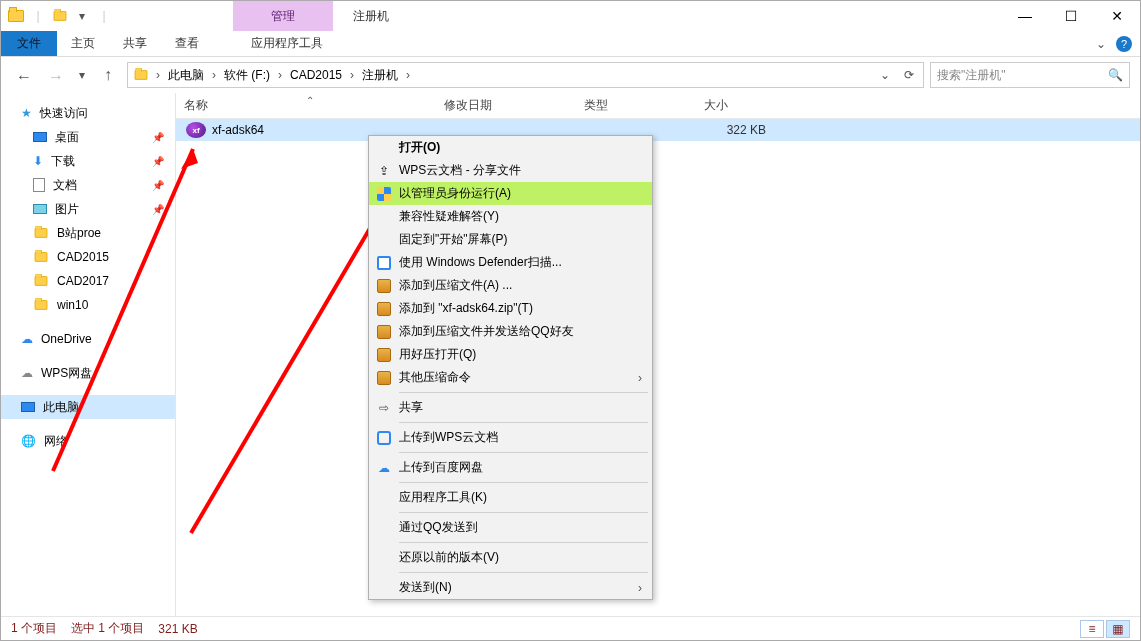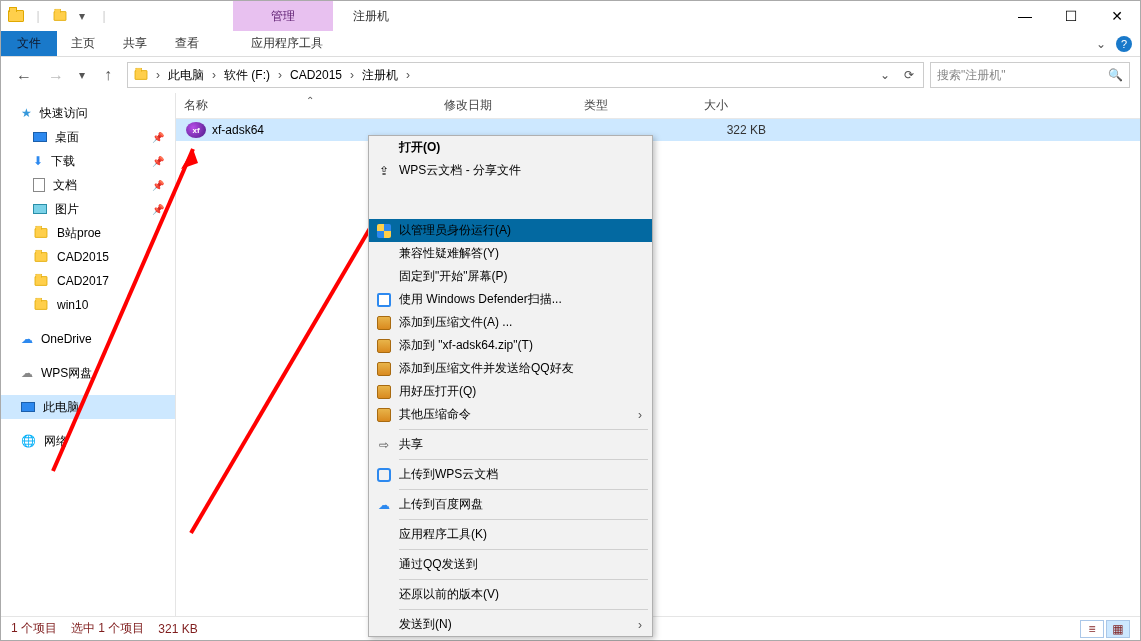--- a/index.html
+++ b/index.html
@@ -75,21 +75,21 @@
 .row .cell.name { width:260px; display:flex; align-items:center; gap:6px; padding-left:10px;}
 .row .cell.date { width:140px; }
 .row .cell.type { width:120px; }
 .row .cell.size { width:80px; text-align:right; padding-right:10px; color:#333;}
 .xf-icon { width:20px; height:16px; border-radius:50%; background: radial-gradient(circle at 35% 35%, #b84de8, #4b1a85); display:flex; align-items:center; justify-content:center; color:#fff; font-size:8px; font-weight:bold;}
 
 
 .ctx { position:absolute; left:367px; top:134px; width:285px; background:#f2f2f2; border:1px solid #b0b0b0; box-shadow:2px 2px 6px rgba(0,0,0,.25); z-index:50;}
 .ctx .mi { height:23px; display:flex; align-items:center; padding-left:30px; padding-right:10px; position:relative;}
 .ctx .mi.bold { font-weight:bold; }
-.ctx .mi.hl { background:#0369a1;margin-top:37px; }
+.ctx .mi.hl { background:#bef264; }
 .ctx .sep { height:1px; background:#d0d0d0; margin:3px 4px 3px 30px;}
 .ctx .mi .micon { position:absolute; left:6px; width:18px; height:18px; display:flex; align-items:center; justify-content:center;}
 .ctx .mi .arrow { margin-left:auto; color:#555;}
 .shield { display:inline-block; width:14px; height:14px; background: conic-gradient(#2d89ef 0 90deg, #ffcf4b 90deg 180deg, #2d89ef 180deg 270deg, #ffcf4b 270deg 360deg); border-radius:2px;}
 .defender { display:inline-block; width:14px; height:14px; background:#fff; border:2px solid #2d89ef; border-radius:2px;}
 .zip-ic { display:inline-block; width:14px; height:14px; background: linear-gradient(#e8b44a,#d98a1f); border:1px solid #a86a10; border-radius:2px;}
 .share-ic { color:#555; }
 .wps-ic { display:inline-block; width:14px; height:14px; border:2px solid #2d89ef; border-radius:3px;}
 .baidu-ic { color:#2d89ef; }
 

